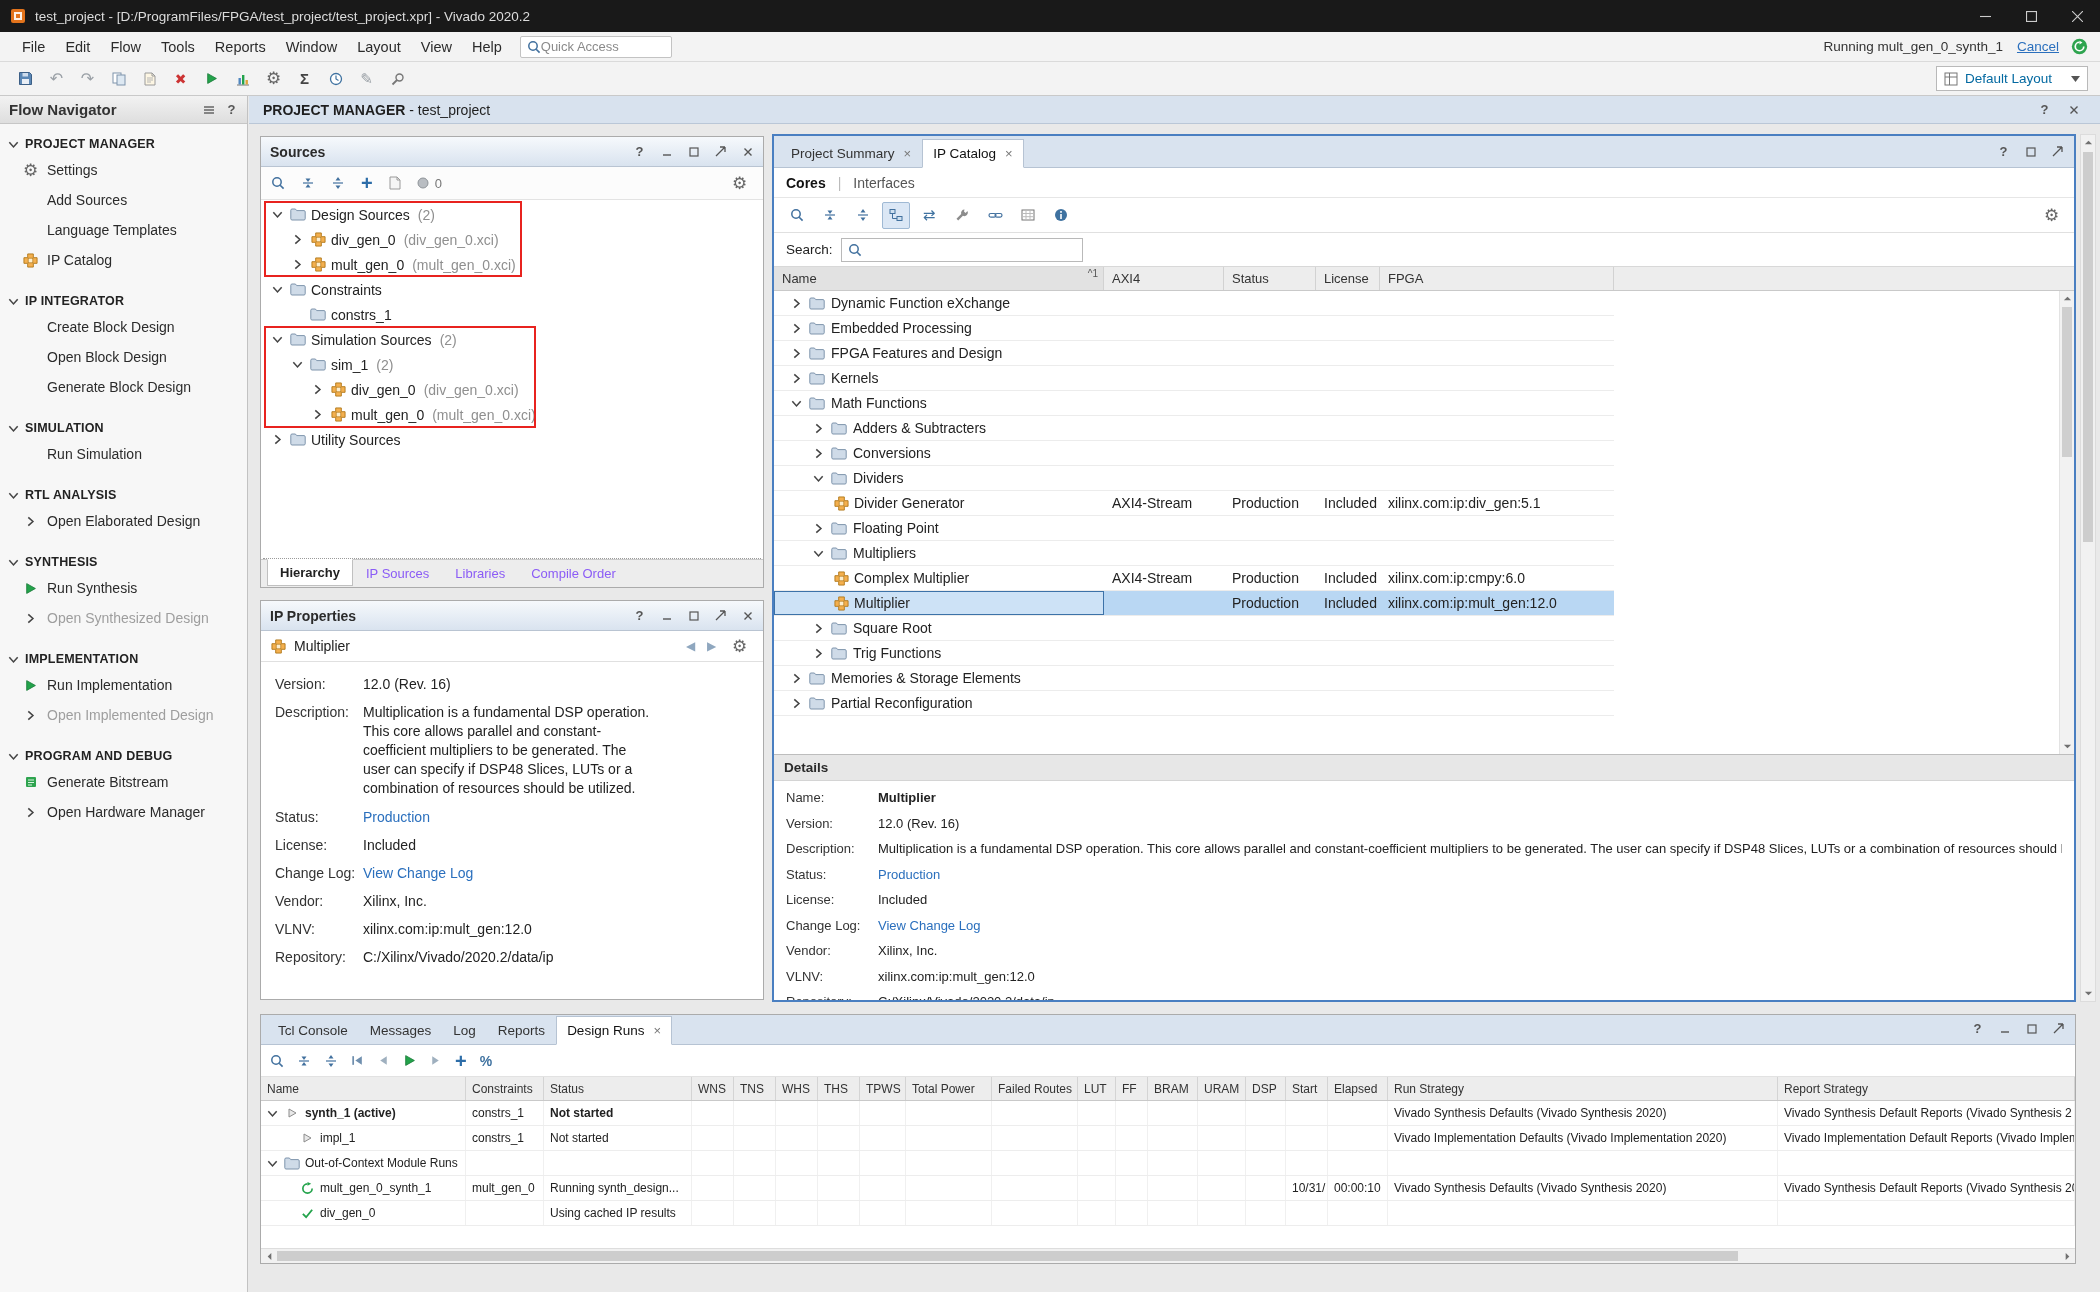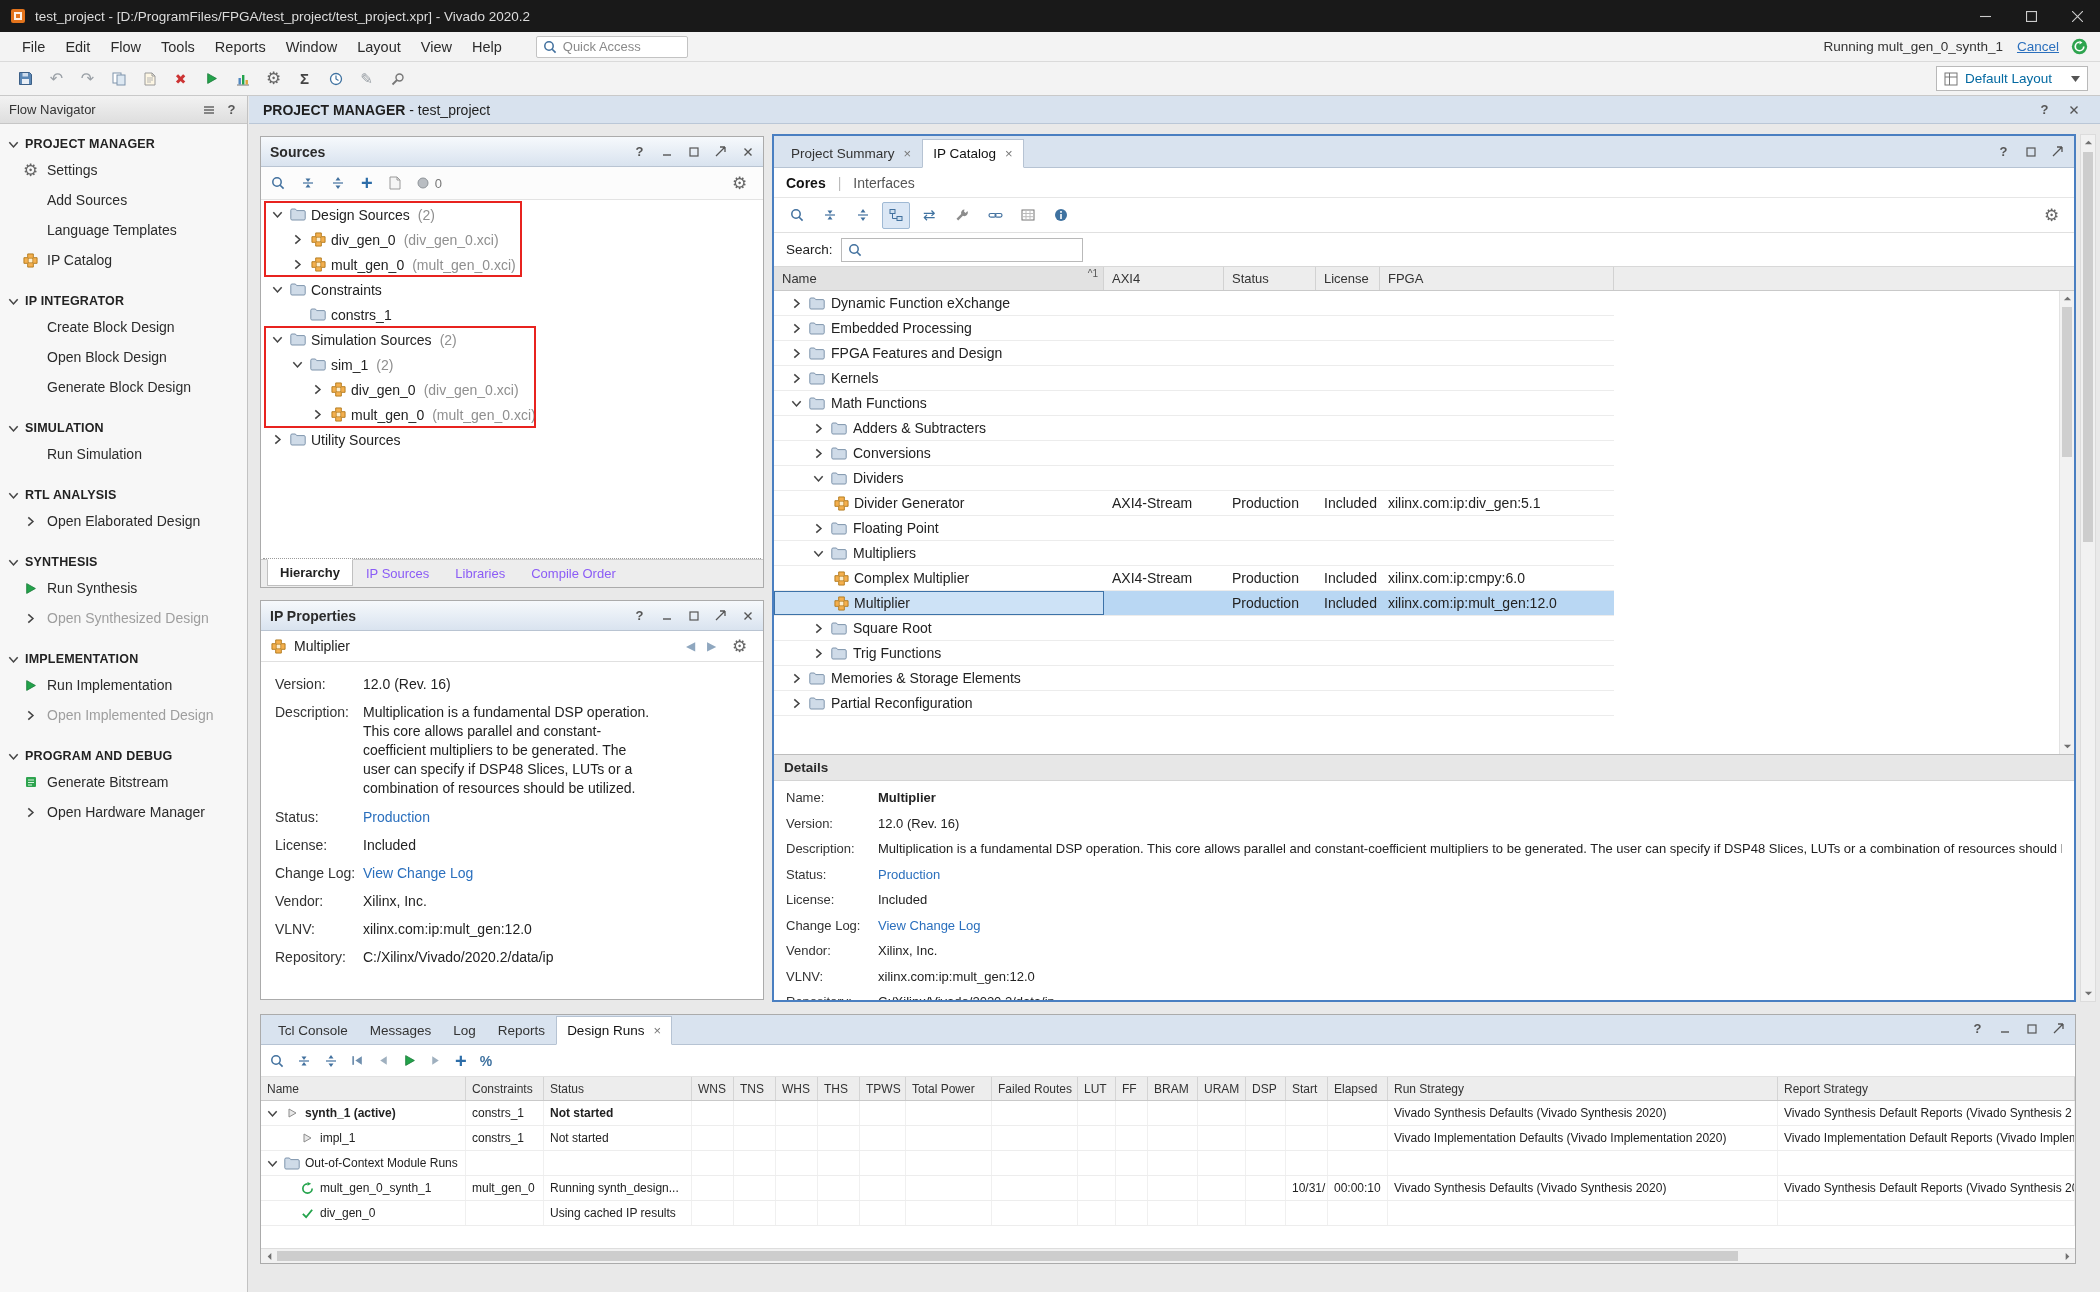--- a/index.html
+++ b/index.html
@@ -12,21 +12,21 @@
 
   
   .titlebar{position:absolute;top:0;left:0;right:0;height:32px;background:#191919;display:flex;align-items:center;padding-left:10px;color:#d8d8d8}
   .wtitle{margin-left:9px;font-size:13.5px;color:#dcdcdc;white-space:nowrap}
   .wctrl{margin-left:auto;display:flex;height:100%}
   .wctrl .wbtn{width:46px;display:flex;align-items:center;justify-content:center}
 
   
   .menubar{position:absolute;top:32px;left:0;right:0;height:30px;background:#f3f3f3;border-bottom:1px solid #dadada;display:flex;align-items:center;padding:0 12px}
   .menu-item{padding:4px 10px;color:#2b2b2b;font-size:14.5px}
-  .qa{margin-left:24px;width:152px;height:22px;border:1px solid #c3c3c3;background:#fff;display:flex;align-items:center;gap:6px;padding:0 6px;border-radius:2px}
+  .qa{margin-left:8px;width:152px;height:22px;border:1px solid #c3c3c3;background:#fff;display:flex;align-items:center;padding:0 6px;border-radius:2px}
   .qatext{color:#8a8a8a;font-size:13px;white-space:nowrap}
   .runtext{font-size:13.5px;color:#333;margin-right:14px;white-space:nowrap}
   .cancel{color:#2a6fbd;font-size:13.5px;text-decoration:underline;margin-right:12px;white-space:nowrap}
 
   
   .toolbar{position:absolute;top:62px;left:0;right:0;height:34px;background:#f3f3f3;border-bottom:1px solid #c9c9c9;display:flex;align-items:center;padding:0 12px;gap:2px}
   .tbtn{width:27px;height:26px;display:flex;align-items:center;justify-content:center;border-radius:2px}
   .layoutsel{width:152px;height:25px;background:#fff;border:1px solid #b9b9b9;display:flex;align-items:center;gap:7px;padding:0 7px;font-size:13.5px;color:#0369a1}
   .icgear{color:#666;font-size:17px;line-height:1;font-family:"DejaVu Sans",sans-serif}
   .icar{color:#9aa0a6;font-size:16px;line-height:1;font-family:"DejaVu Sans",sans-serif}
@@ -34,21 +34,21 @@
   .icsig{color:#444;font-size:15px;font-weight:bold}
   .icpen{color:#9aa0a6;font-size:15px;font-family:"DejaVu Sans",sans-serif}
   .icplus{color:#2d6da8;font-size:20px;font-weight:bold;line-height:14px}
   .icpct{color:#3f72a0;font-size:14px;font-weight:bold}
   .icnav{color:#8fa7bf;font-size:12px}
   .icdfx{color:#3f72a0;font-size:15px;font-family:"DejaVu Sans",sans-serif}
 
   
   .sidebar{position:absolute;top:96px;left:0;width:248px;bottom:0;background:#f7f7f7;border-right:1px solid #c2c2c2}
   .fnhead{height:28px;background:linear-gradient(#f2f2f2,#dedede);border-bottom:1px solid #c6c6c6;display:flex;align-items:center;padding:0 9px;gap:10px}
-  .fntitle{font-weight:normal;font-size:13px;color:#333;flex:1}
+  .fntitle{font-weight:bold;font-size:15px;color:#333;flex:1}
   .fnlist{padding-top:8px}
   .fn-sec{display:flex;align-items:center;gap:6px;padding:5px 6px 4px 8px;margin-top:14px}
   .fn-sec.first{margin-top:0}
   .fn-sec-label{font-weight:bold;font-size:12.5px;color:#222;letter-spacing:.2px}
   .fn-item{display:flex;align-items:center;gap:8px;height:30px;padding-left:22px;color:#2b2b2b;font-size:14px}
   .fn-ic{width:17px;display:flex;justify-content:center}
   .fn-item.dis .fn-label{color:#9e9e9e}
 
   
   .mainhead{position:absolute;top:96px;left:249px;right:0;height:28px;background:#d8e2ee;border-bottom:1px solid #bac7d7;display:flex;align-items:center;padding:0 14px;font-size:14px;color:#1e1e1e}

